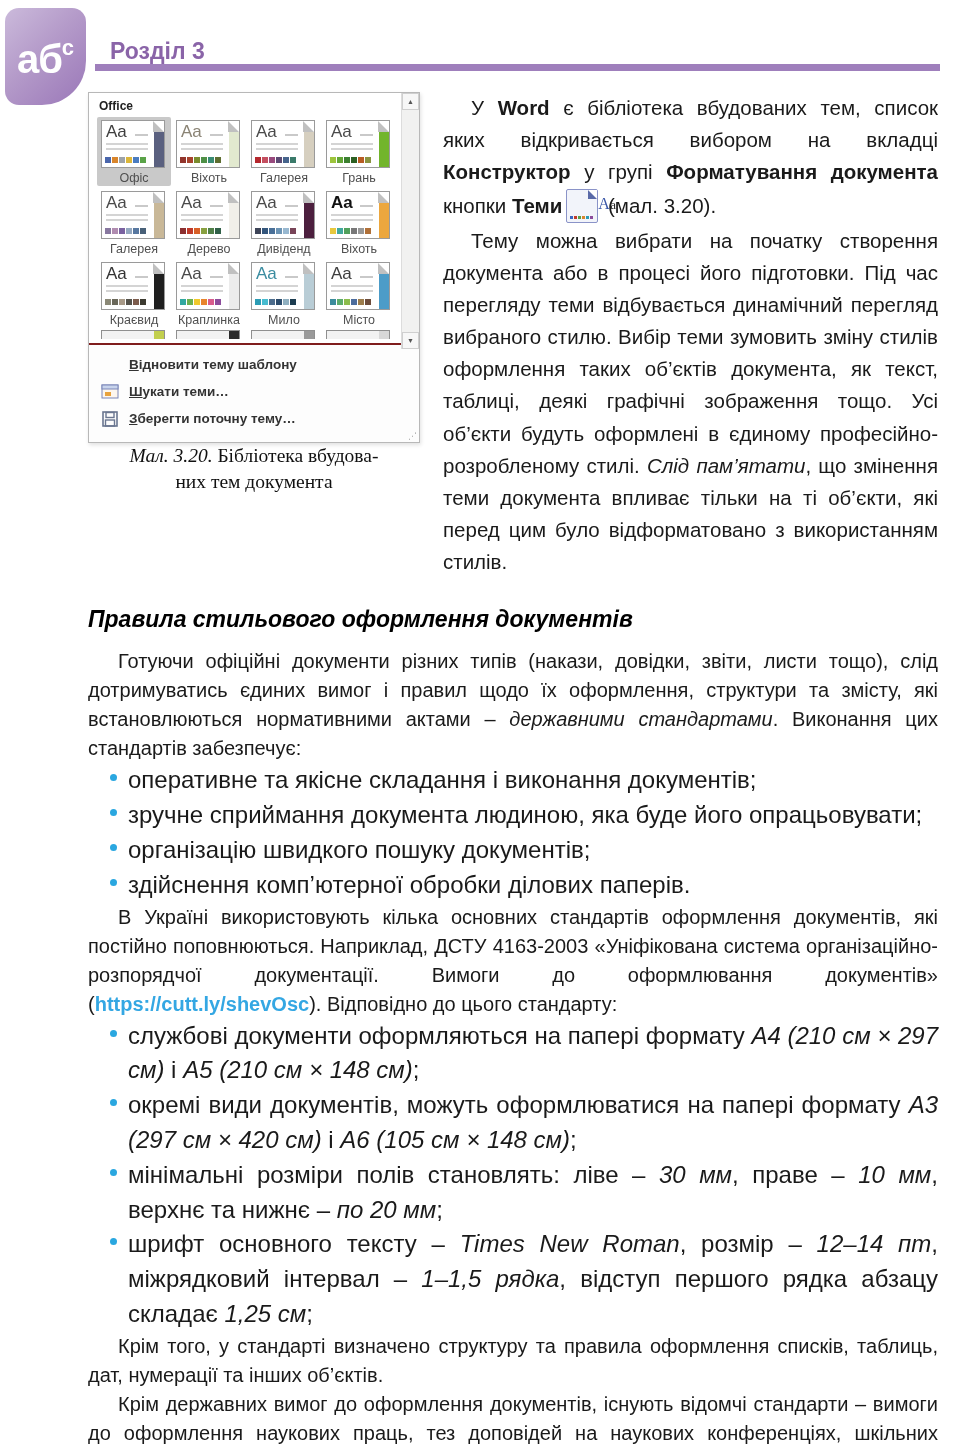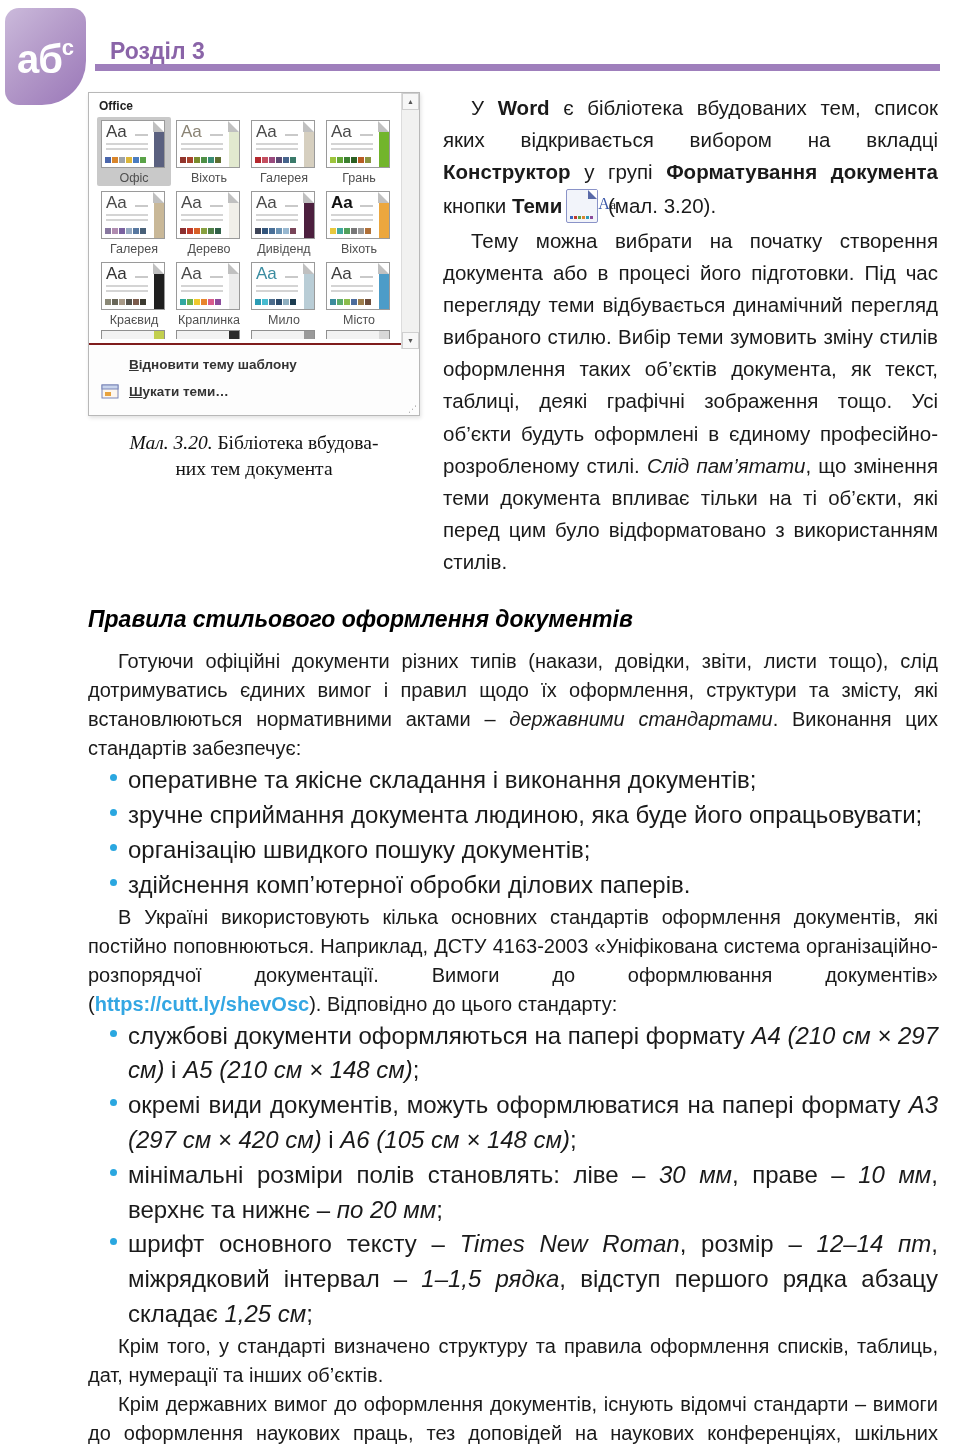--- a/index.html
+++ b/index.html
@@ -52,21 +52,21 @@
 
   
   .vscroll{position:absolute;top:0;right:0;width:17px;height:256px;background:#f1f1f0;border-left:1px solid #dcdcdc;}
   .scroll-btn{position:absolute;left:0;width:17px;height:17px;background:#f7f7f7;border:1px solid #cfcfcf;box-sizing:border-box;
               font-size:7px;color:#555;display:flex;align-items:center;justify-content:center;cursor:pointer;}
   .scroll-btn.up{top:0;}
   .scroll-btn.down{bottom:0;}
   .resize-grip{position:absolute;right:2px;bottom:1px;width:10px;height:10px;color:#9a9a9a;font-size:9px;line-height:10px;text-align:right;}
 
   
-  .caption{margin-top:14px;text-align:center;font-family:"Liberation Serif",serif;font-size:19.5px;line-height:1.35;color:#111;}
+  .caption{text-align:center;font-family:"Liberation Serif",serif;font-size:19.5px;line-height:1.35;color:#111;}
 
   
   .intro-col p{margin:0 0 2px 0;font-size:20.5px;line-height:1.57;text-align:justify;text-indent:28px;}
   .inline-theme-btn{display:inline-block;position:relative;width:30px;height:32px;background:#f2f4fa;
         border:1px solid #8a93c8;border-radius:2px;vertical-align:-10px;margin:0 4px;}
   .inline-theme-btn .itb-fold{position:absolute;top:0;right:0;width:0;height:0;border-bottom:9px solid #5a6aa8;border-right:9px solid #fff;}
   .inline-theme-btn .itb-a1{position:absolute;left:3px;top:1px;font-family:"Liberation Serif",serif;font-size:16px;color:#3a57a8;}
   .inline-theme-btn .itb-a2{position:absolute;left:15px;top:5px;font-family:"Liberation Serif",serif;font-size:13px;color:#222;}
   .inline-theme-btn .itb-dots{position:absolute;left:3px;bottom:3px;display:flex;gap:1px;}
   .inline-theme-btn .itb-dots i{width:3px;height:3px;display:block;}
@@ -351,20 +351,30 @@
             </div>
             <div class="menu-item">
               <span class="mi-icon">
                 <svg width="18" height="15" viewBox="0 0 18 15">
                   <rect x="1" y="1" width="16" height="13" fill="#fdf6ee" stroke="#7a86b8"></rect>
                   <rect x="1" y="1" width="16" height="4" fill="#c8d4ec" stroke="#7a86b8"></rect>
                   <rect x="4" y="8" width="6" height="4" fill="#e8a23c"></rect>
                 </svg>
               </span>
               <span><span class="u">Ш</span><span class="rest">укати теми…</span></span>
+            </div>
+            <div class="menu-item">
+              <span class="mi-icon">
+                <svg width="16" height="16" viewBox="0 0 16 16">
+                  <rect x="1" y="1" width="14" height="14" fill="none" stroke="#6a7690" stroke-width="1.6"></rect>
+                  <rect x="4" y="1.5" width="8" height="5" fill="none" stroke="#6a7690" stroke-width="1.4"></rect>
+                  <rect x="3.5" y="9" width="9" height="6" fill="none" stroke="#6a7690" stroke-width="1.4"></rect>
+                </svg>
+              </span>
+              <span><span class="u">З</span><span class="rest">берегти поточну тему…</span></span>
             </div>
           </div>
         <div class="vscroll">
           <div class="scroll-btn up">
               <span>▲</span>
             </div>
           <div class="scroll-btn down">
               <span>▼</span>
             </div>
         </div>

